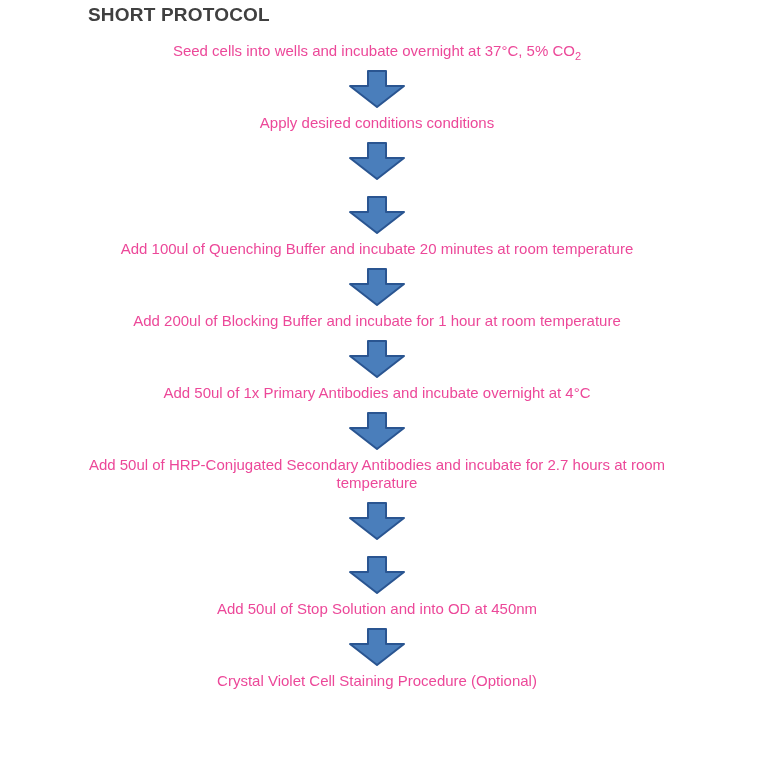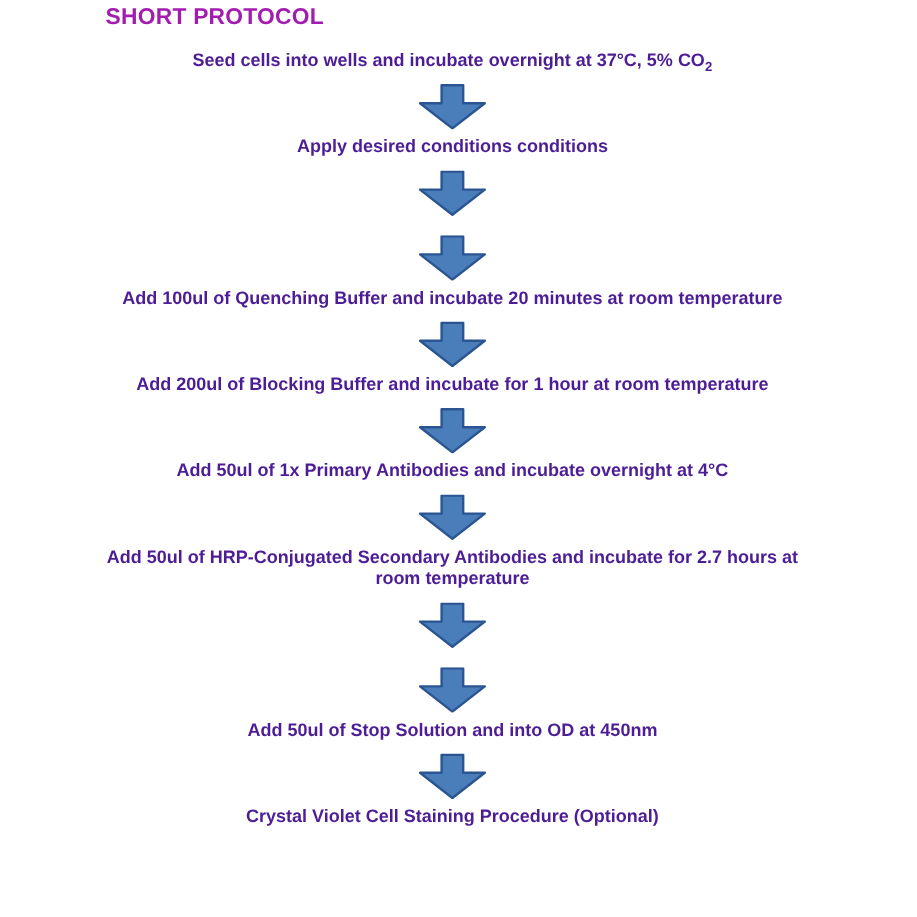--- a/index.html
+++ b/index.html
@@ -13,36 +13,36 @@
     height: 764px;
     background: #ffffff;
     overflow: hidden;
     font-family: "Liberation Sans", "DejaVu Sans", sans-serif;
   }
   .title {
     margin: 4px 0 17px 88px;
     font-size: 19px;
     line-height: 21px;
     font-weight: 700;
-    color: #a21caf;
+    color: #404040;
     letter-spacing: 0.2px;
   }
   .flow {
     width: 764px;
     padding-right: 10px;
     box-sizing: border-box;
     display: flex;
     flex-direction: column;
     align-items: center;
   }
   .step {
     font-size: 15px;
     line-height: 18px;
-    font-weight: 700;
-    color: #4c1d95;
+    font-weight: 400;
+    color: #ec4899;
     text-align: center;
     max-width: 680px;
   }
   .step sub {
     font-size: 11px;
     line-height: 0;
   }
   .w560 { max-width: 560px; }
   .w600 { max-width: 600px; }
   .arrow {

